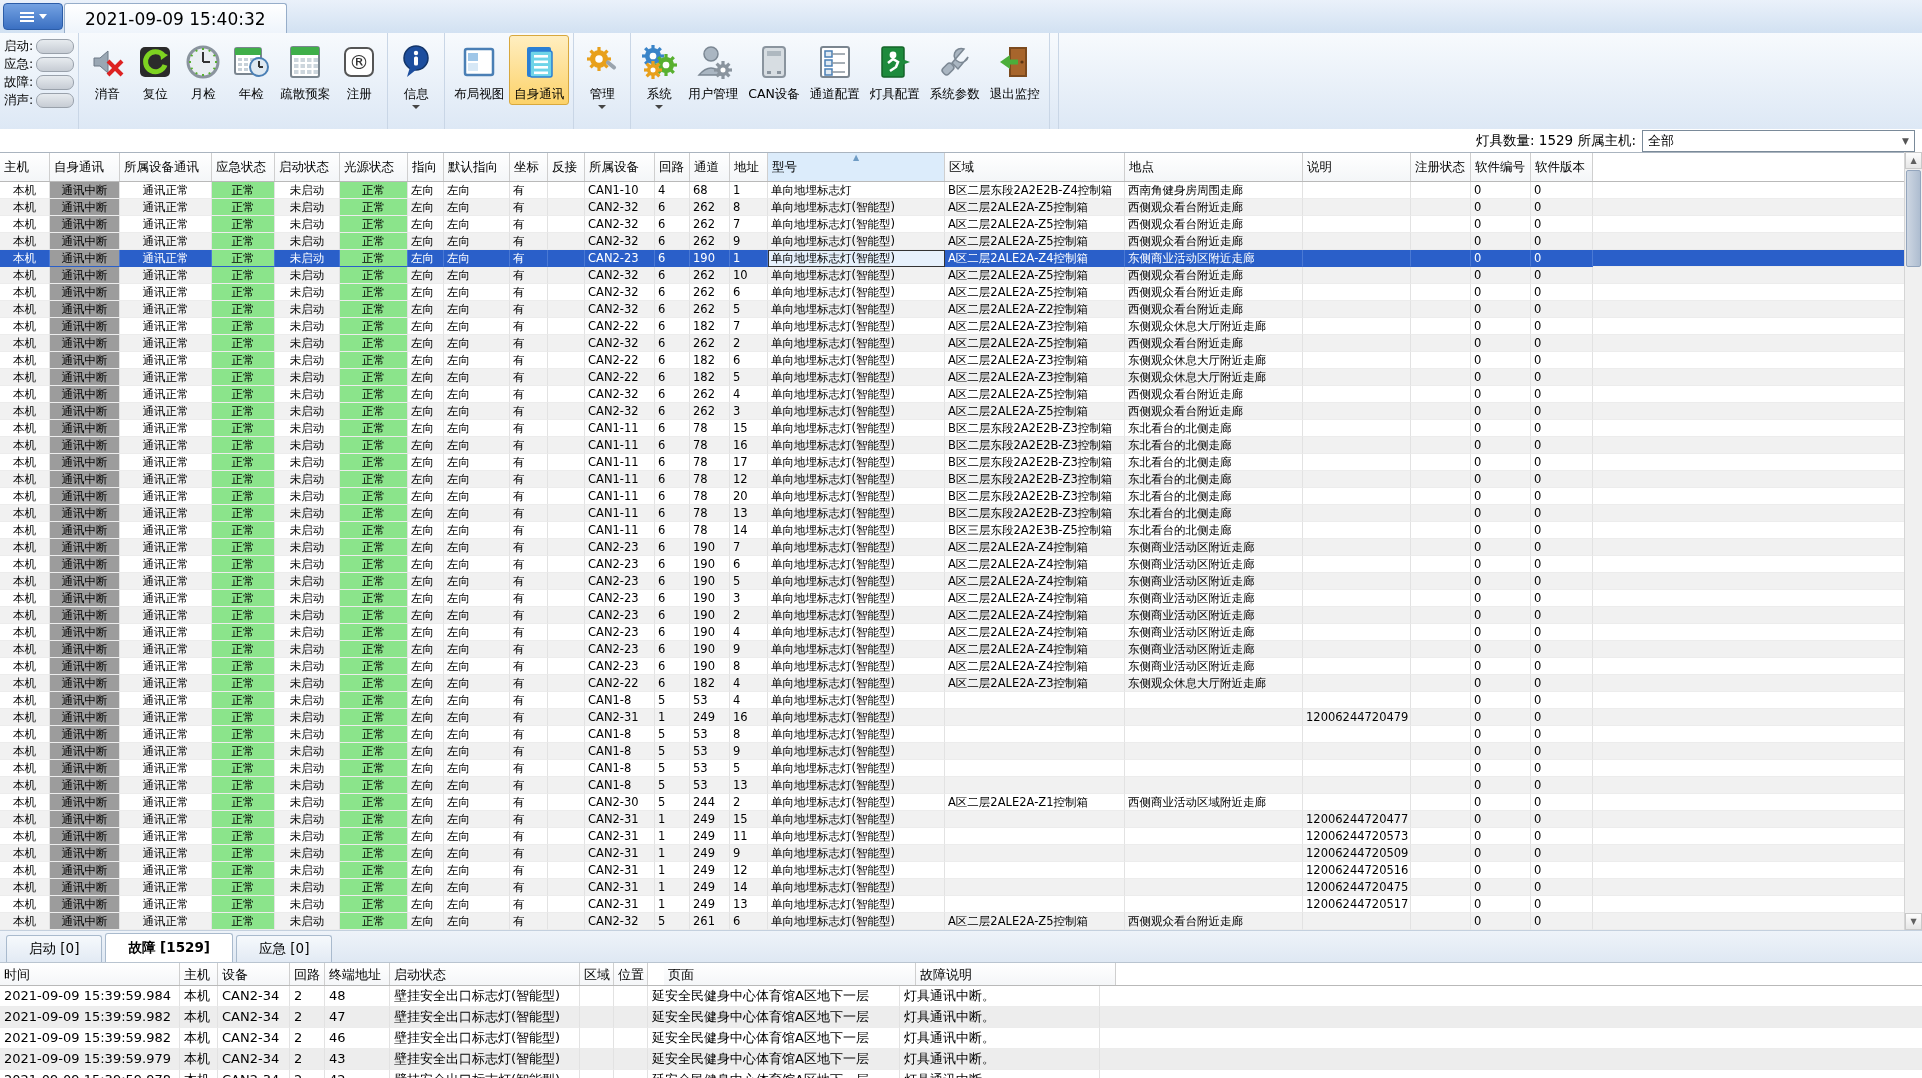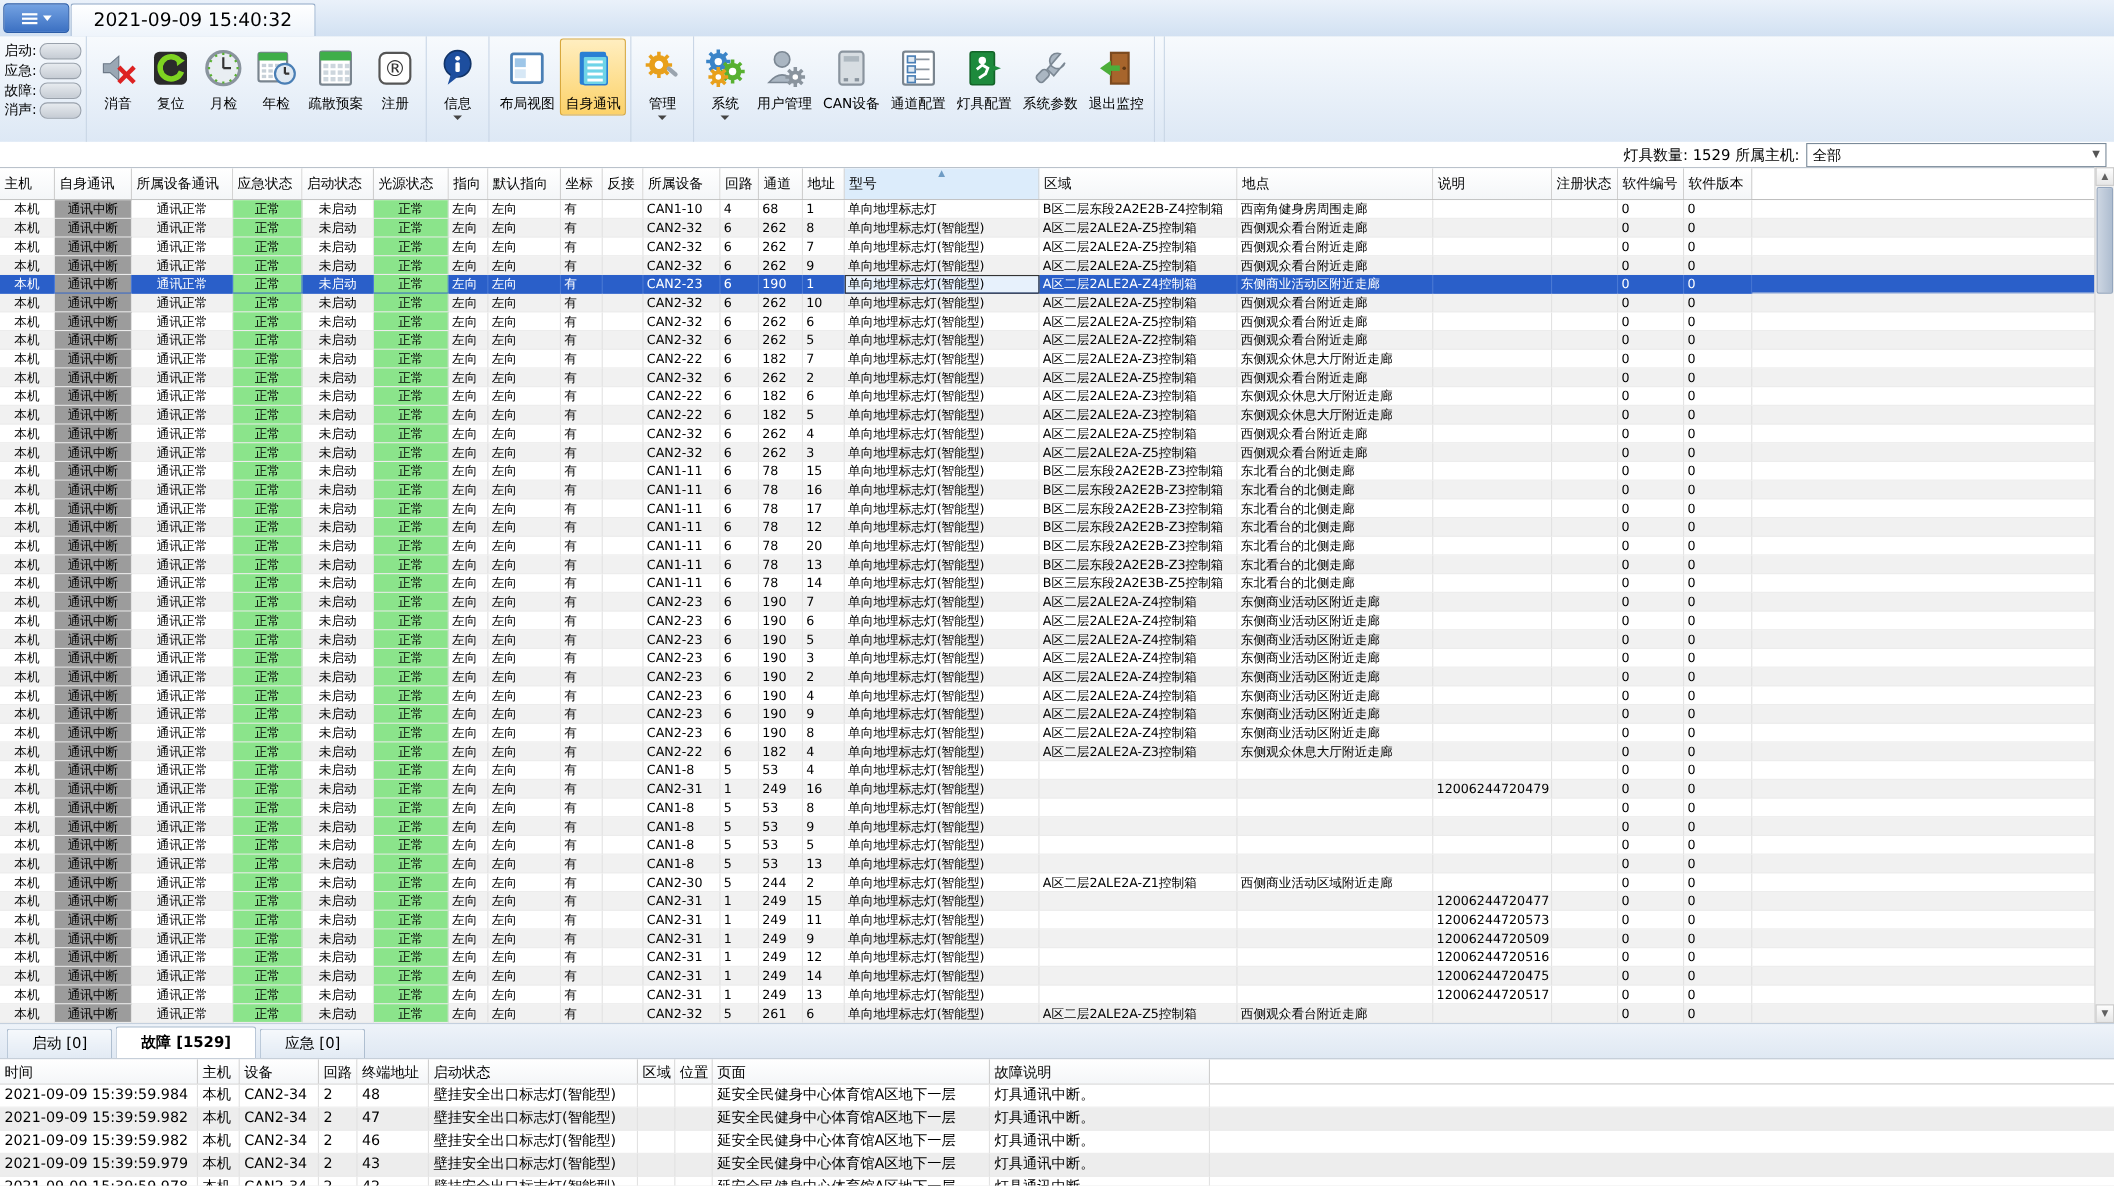--- a/index.html
+++ b/index.html
@@ -1513,21 +1513,21 @@
   <div class="fault" id="fault">
       <div class="fhead">
         <div class="fh" style="width: 180px; flex: 0 0 180px;">时间</div>
         <div class="fh" style="width: 38px; flex: 0 0 38px;">主机</div>
         <div class="fh" style="width: 72px; flex: 0 0 72px;">设备</div>
         <div class="fh" style="width: 35px; flex: 0 0 35px;">回路</div>
         <div class="fh" style="width: 65px; flex: 0 0 65px;">终端地址</div>
         <div class="fh" style="width: 190px; flex: 0 0 190px;">启动状态</div>
         <div class="fh" style="width: 34px; flex: 0 0 34px;">区域</div>
         <div class="fh" style="width: 34px; flex: 0 0 34px;">位置</div>
-        <div class="fh" style="width: 252px; flex: 0 0 252px;">页面</div>
+        <div class="fh" style="width: 252px; flex: 0 0 252px; margin-left: 16px;">页面</div>
         <div class="fh" style="width: 200px; flex: 0 0 200px;">故障说明</div>
         <div class="ffill" style="border-bottom: none;"></div>
       </div>
       <div class="frow">
         <div class="fc" style="width: 180px; flex: 0 0 180px;">2021-09-09 15:39:59.984</div>
         <div class="fc" style="width: 38px; flex: 0 0 38px;">本机</div>
         <div class="fc" style="width: 72px; flex: 0 0 72px;">CAN2-34</div>
         <div class="fc" style="width: 35px; flex: 0 0 35px;">2</div>
         <div class="fc" style="width: 65px; flex: 0 0 65px;">48</div>
         <div class="fc" style="width: 190px; flex: 0 0 190px;">壁挂安全出口标志灯(智能型)</div>

